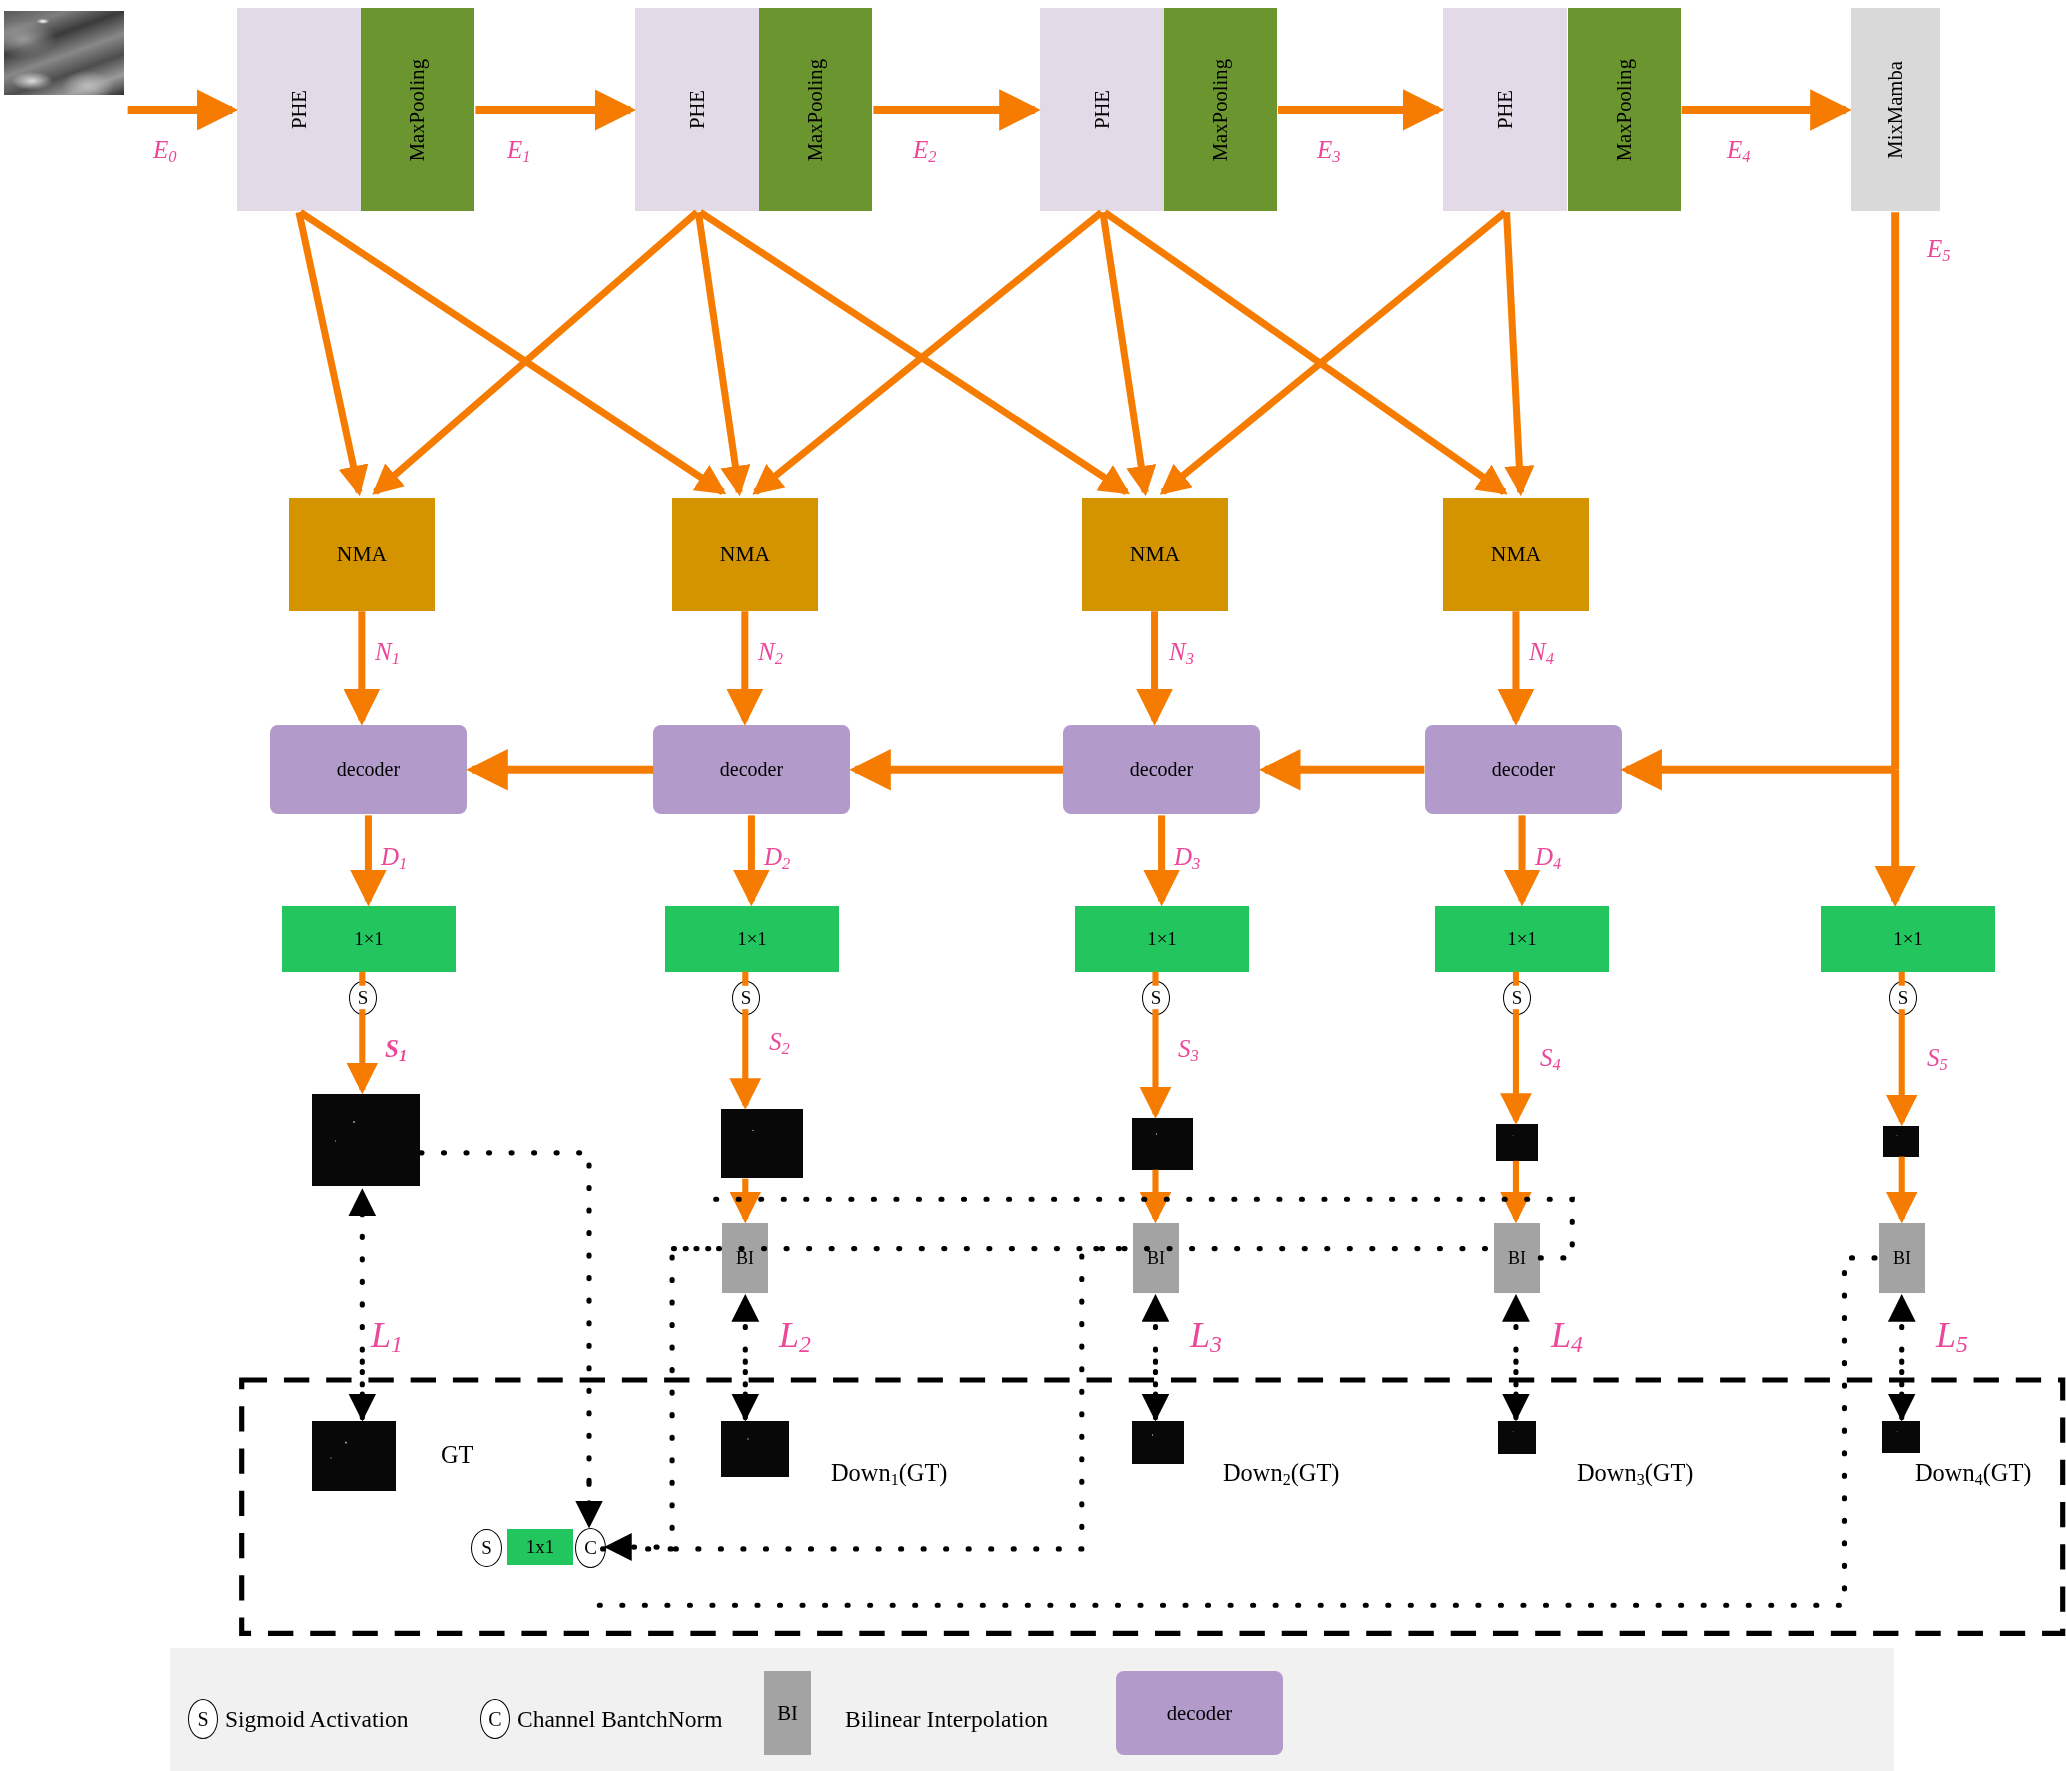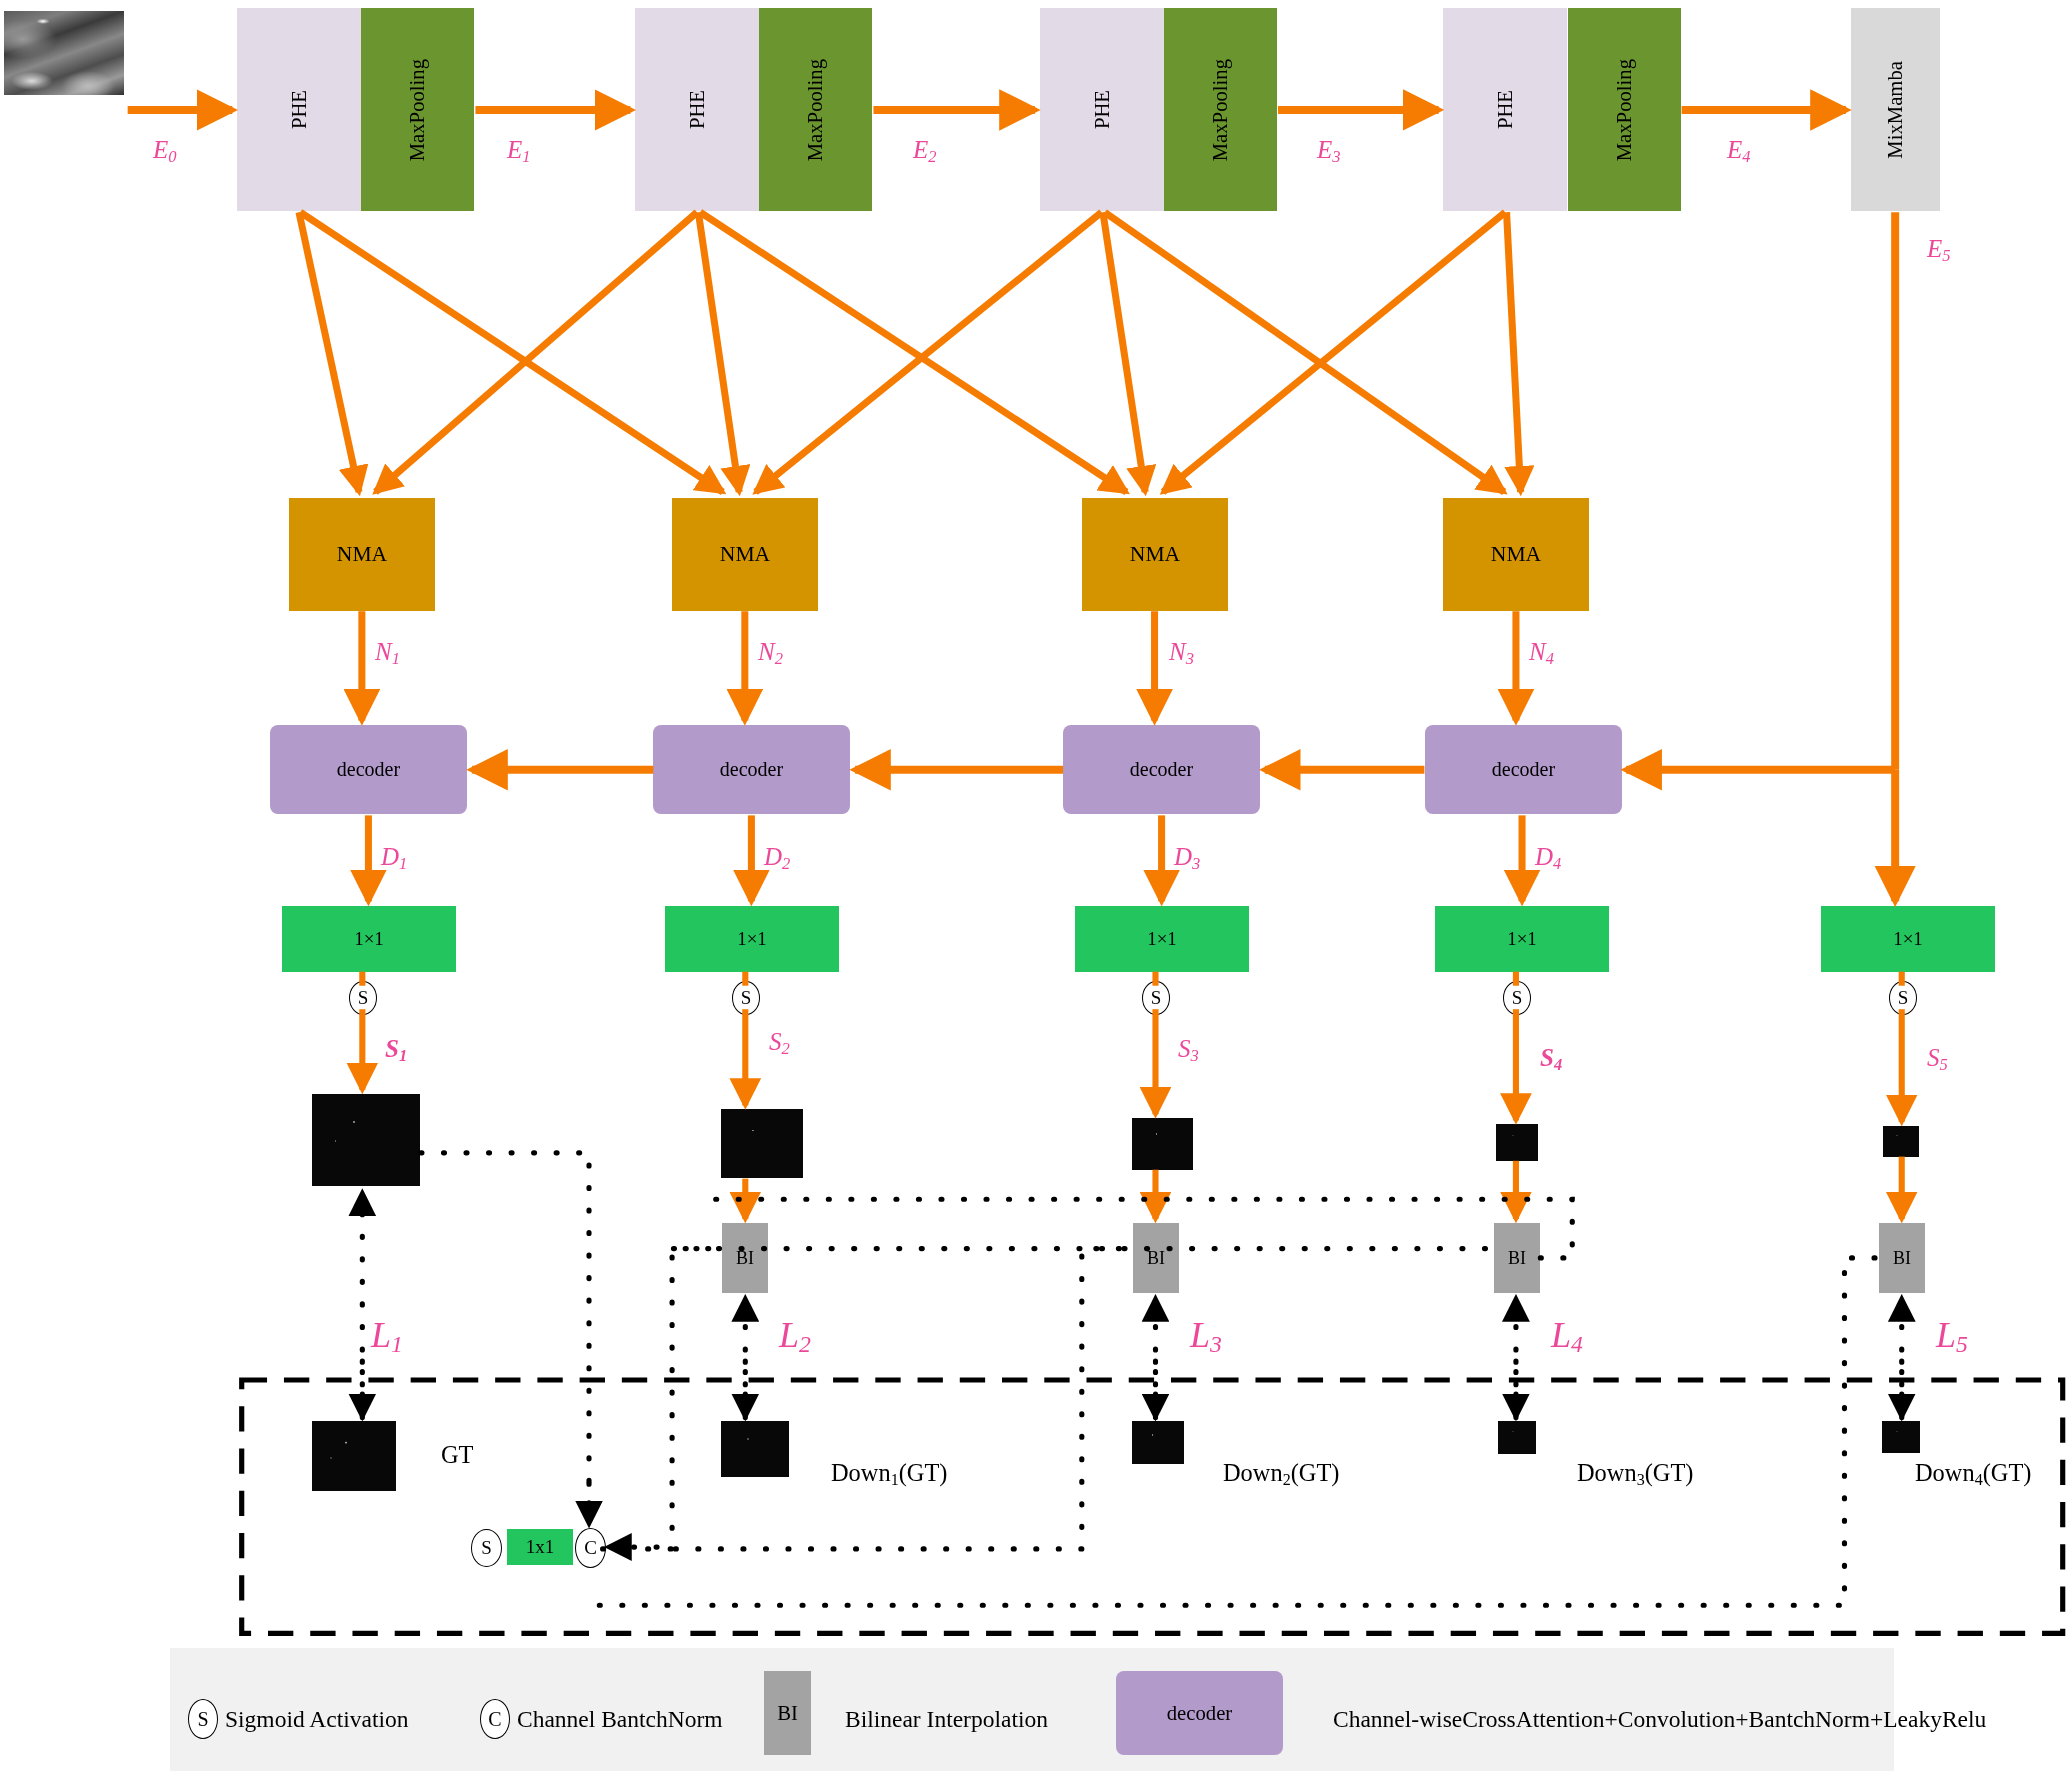--- a/index.html
+++ b/index.html
@@ -140,21 +140,21 @@
   <div class="circ" style="left:1503px;top:981px;width:26px;height:32px;font-size:19px;">
     <span>S</span>
     </div>
   <div class="circ" style="left:1889px;top:981px;width:26px;height:32px;font-size:19px;">
     <span>S</span>
     </div>
 
   <div class="lbl" style="left:385px;top:1035px;font-size:25px;font-weight:bold;">S<span class="sub">1</span></div>
   <div class="lbl" style="left:769px;top:1028px;font-size:25px;">S<span class="sub">2</span></div>
   <div class="lbl" style="left:1178px;top:1035px;font-size:25px;">S<span class="sub">3</span></div>
-  <div class="lbl" style="left:1540px;top:1044px;font-size:25px;font-weight:bold;">S<span class="sub">4</span></div>
+  <div class="lbl" style="left:1540px;top:1044px;font-size:25px;">S<span class="sub">4</span></div>
   <div class="lbl" style="left:1927px;top:1044px;font-size:25px;">S<span class="sub">5</span></div>
 
   <div class="imgbox" style="left:312px;top:1094px;width:108px;height:92px;
               background:radial-gradient(circle 1.9px at 42px 28px,#fff,rgba(255,255,255,0) 70%),
                          radial-gradient(circle 1.4px at 23.5px 47px,#bbb,rgba(180,180,180,0) 70%),#080808;"></div>
   <div class="imgbox" style="left:721px;top:1109px;width:82px;height:69px;
               background:radial-gradient(circle 1.4px at 32px 21.6px,#fff,rgba(255,255,255,0) 70%),
                          radial-gradient(circle 0.9px at 18px 37px,#bbb,rgba(180,180,180,0) 70%),#080808;"></div>
   <div class="imgbox" style="left:1132px;top:1118px;width:61px;height:52px;
               background:radial-gradient(circle 1.4px at 24.4px 16px,#fff,rgba(255,255,255,0) 70%),
@@ -225,21 +225,20 @@
   <div class="lblup" style="left:517px;top:1706px;font-size:23.5px;">Channel BantchNorm</div>
 
   <div class="blk bi" style="left:764px;top:1671px;width:47px;height:84px;">
     <span style="font-size:20.7px;">BI</span>
     </div>
   <div class="lblup" style="left:845px;top:1706px;font-size:23.5px;">Bilinear Interpolation</div>
 
   <div class="blk dec" style="left:1116px;top:1671px;width:167px;height:84px;">
     <span style="font-size:20.7px;">decoder</span>
     </div>
-  <div class="lblup" style="left:1333px;top:1706px;font-size:23.5px;">Channel-wiseCrossAttention+Convolution+BantchNorm+LeakyRelu</div>
 
   <svg class="ovl" viewBox="0 0 4402 3775">
     <defs>
       <marker id="ar" viewBox="0 0 10 10" refX="8.6" refY="5" markerWidth="5.2" markerHeight="5.2" orient="auto-start-reverse">
         <path d="M0,0 L10,5 L0,10 z" fill="#F57C00"></path>
       </marker>
       <marker id="arS" viewBox="0 0 10 10" refX="8.6" refY="5" markerWidth="4.3" markerHeight="4.3" orient="auto-start-reverse">
         <path d="M0,0 L10,5 L0,10 z" fill="#F57C00"></path>
       </marker>
       <marker id="arB" viewBox="0 0 10 10" refX="8.6" refY="5" markerWidth="5.4" markerHeight="5.4" orient="auto-start-reverse">

